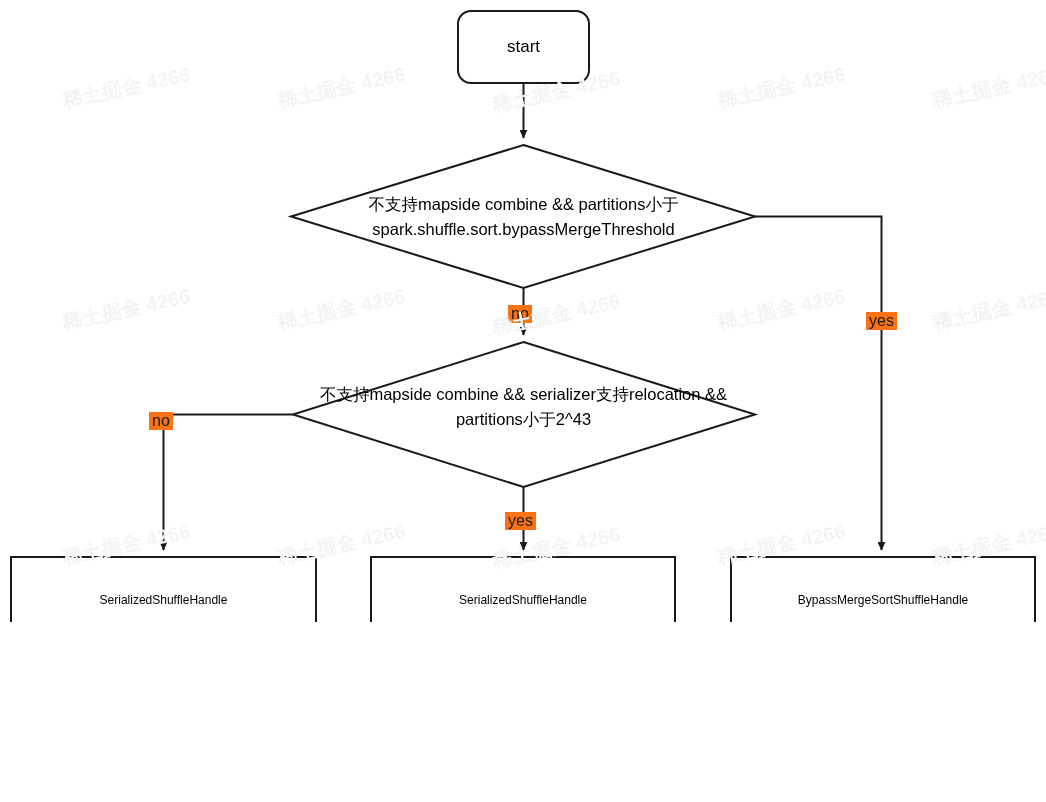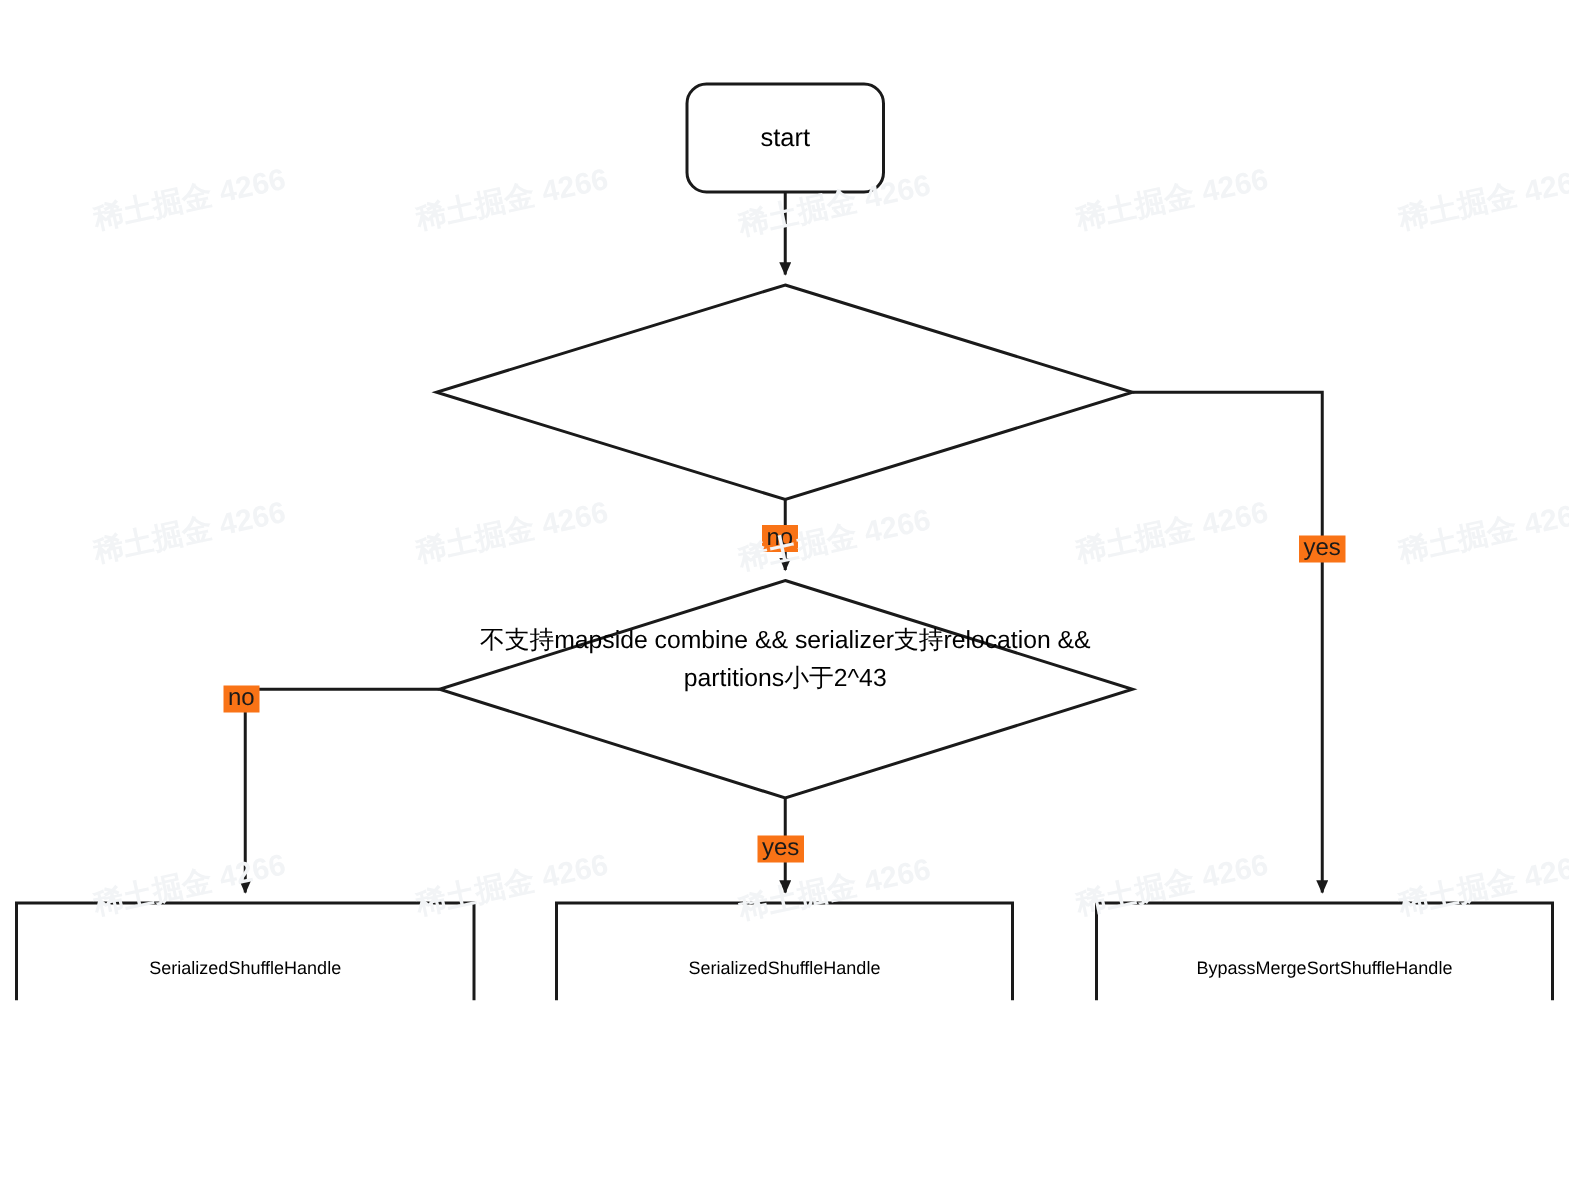--- a/index.html
+++ b/index.html
@@ -9,21 +9,20 @@
   }
   body {
     font-family: "Liberation Sans", "DejaVu Sans", sans-serif;
   }
   #canvas {
     position: relative;
     width: 1046px;
     height: 622px;
     background: #ffffff;
     overflow: hidden;
-    margin-top: 45px;
   }
   #flow-svg {
     position: absolute;
     left: 0;
     top: 0;
     width: 1046px;
     height: 802px;
   }
   .node-shape {
     fill: #ffffff;
@@ -116,22 +115,26 @@
     <path class="edge-line" d="M163.5,644 L163.5,680"></path>
     <path class="edge-line" d="M881.5,644 L881.5,680"></path>
     <path class="edge-line" d="M163.5,680 L881.5,680"></path>
     <path class="edge-line" d="M523.5,644 L523.5,710" marker-end="url(#arrowhead)"></path>
 
     <rect class="node-shape" x="458" y="717" width="131" height="70" rx="13" ry="13"></rect>
   </svg>
 
   <div class="node-text terminal-text" style="left:458px; top:11px; width:131px; height:72px;">start</div>
 
+  <div class="node-text decision-text" style="left:293px; top:175px; width:461px; height:84px; flex-direction:column;">
+    <span>不支持mapside combine &amp;&amp;  partitions小于</span>
+    <span>spark.shuffle.sort.bypassMergeThreshold</span>
+  </div>
 
-  <div class="node-text decision-text" style="left:263px; top:360px; width:521px; height:70px; flex-direction:column;">
+  <div class="node-text decision-text" style="left:263px; top:372px; width:521px; height:70px; flex-direction:column;">
     <span>不支持mapside combine &amp;&amp;  serializer支持relocation &amp;&amp;</span>
     <span>partitions小于2^43</span>
   </div>
 
   <div class="node-text process-text" style="left:11px; top:557px; width:305px; height:87px;">SerializedShuffleHandle</div>
 
   <div class="node-text process-text" style="left:371px; top:557px; width:304px; height:87px;">SerializedShuffleHandle</div>
 
   <div class="node-text process-text" style="left:731px; top:557px; width:304px; height:87px;">BypassMergeSortShuffleHandle</div>
 

